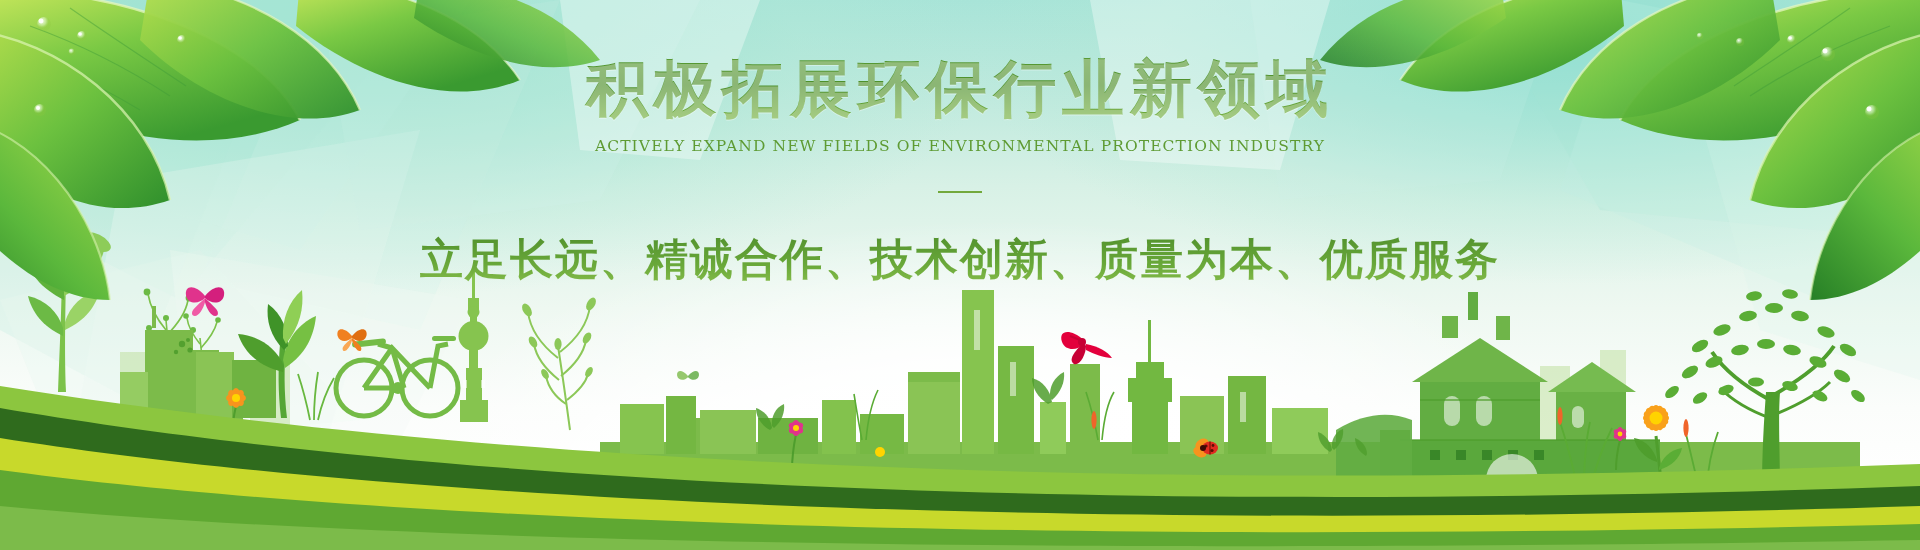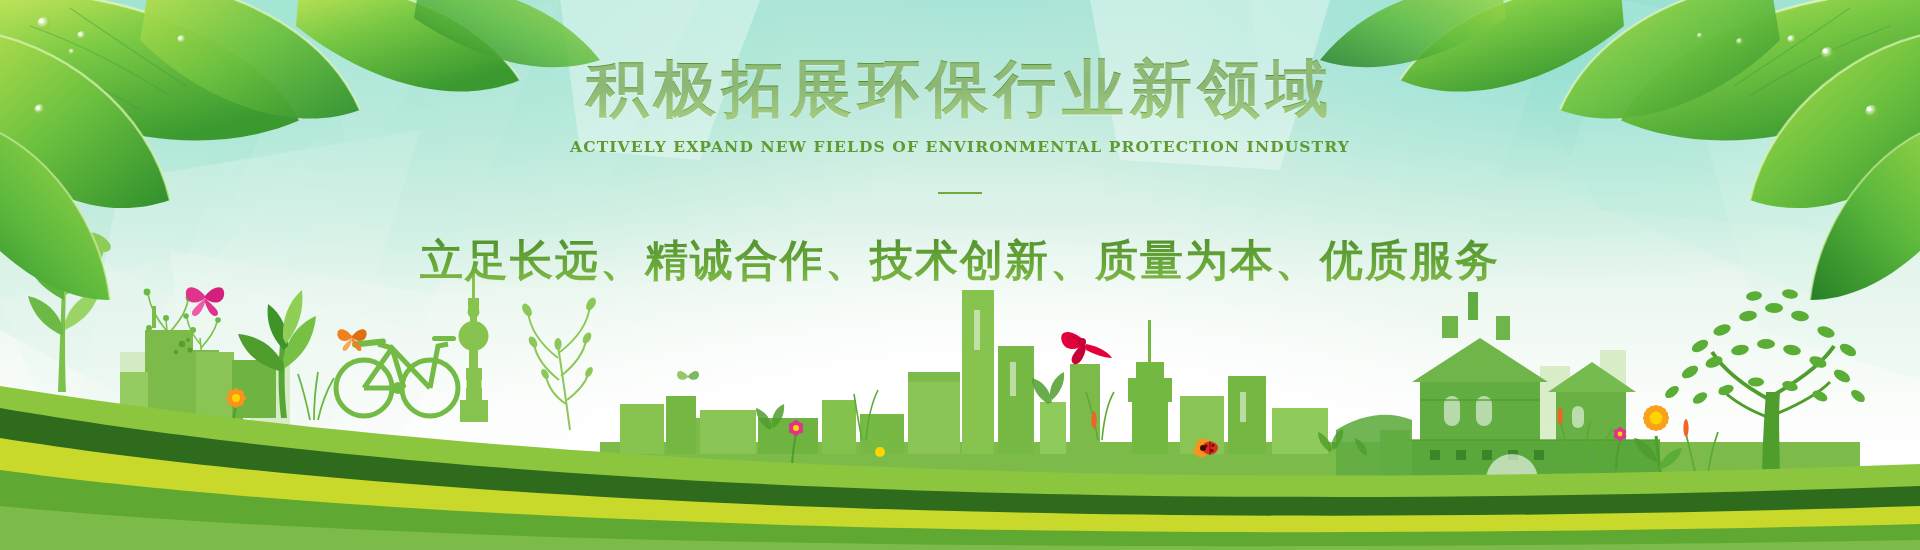--- a/index.html
+++ b/index.html
@@ -26,21 +26,21 @@
     color:#4e9b2e;
     background:linear-gradient(to bottom,#5a9b36 0%,#4d8f2a 45%,#76b23f 100%);
     -webkit-background-clip:text;background-clip:text;
     -webkit-text-fill-color:transparent;
     text-shadow:0 1px 0 rgba(255,255,255,.35);
     line-height:1.05;
   }
   .subtitle{
     margin-top:16px;
     font-family:"DejaVu Serif","Liberation Serif",serif;
-    font-weight:700;font-size:15.5px;letter-spacing:1.1px;
+    font-weight:400;font-size:15.5px;letter-spacing:1.1px;
     color:#5e9b33;
   }
   .divider{width:44px;height:2px;background:#72a93c;margin:36px auto 0;}
   .slogan{
     margin-top:38px;
     font-family:"DejaVu Serif","Liberation Serif",serif;
     font-weight:700;font-size:43px;letter-spacing:2px;
     color:#5d9b35;
     background:linear-gradient(to bottom,#4f8f2c 0%,#6aa93a 60%,#8cc04e 100%);
     -webkit-background-clip:text;background-clip:text;

